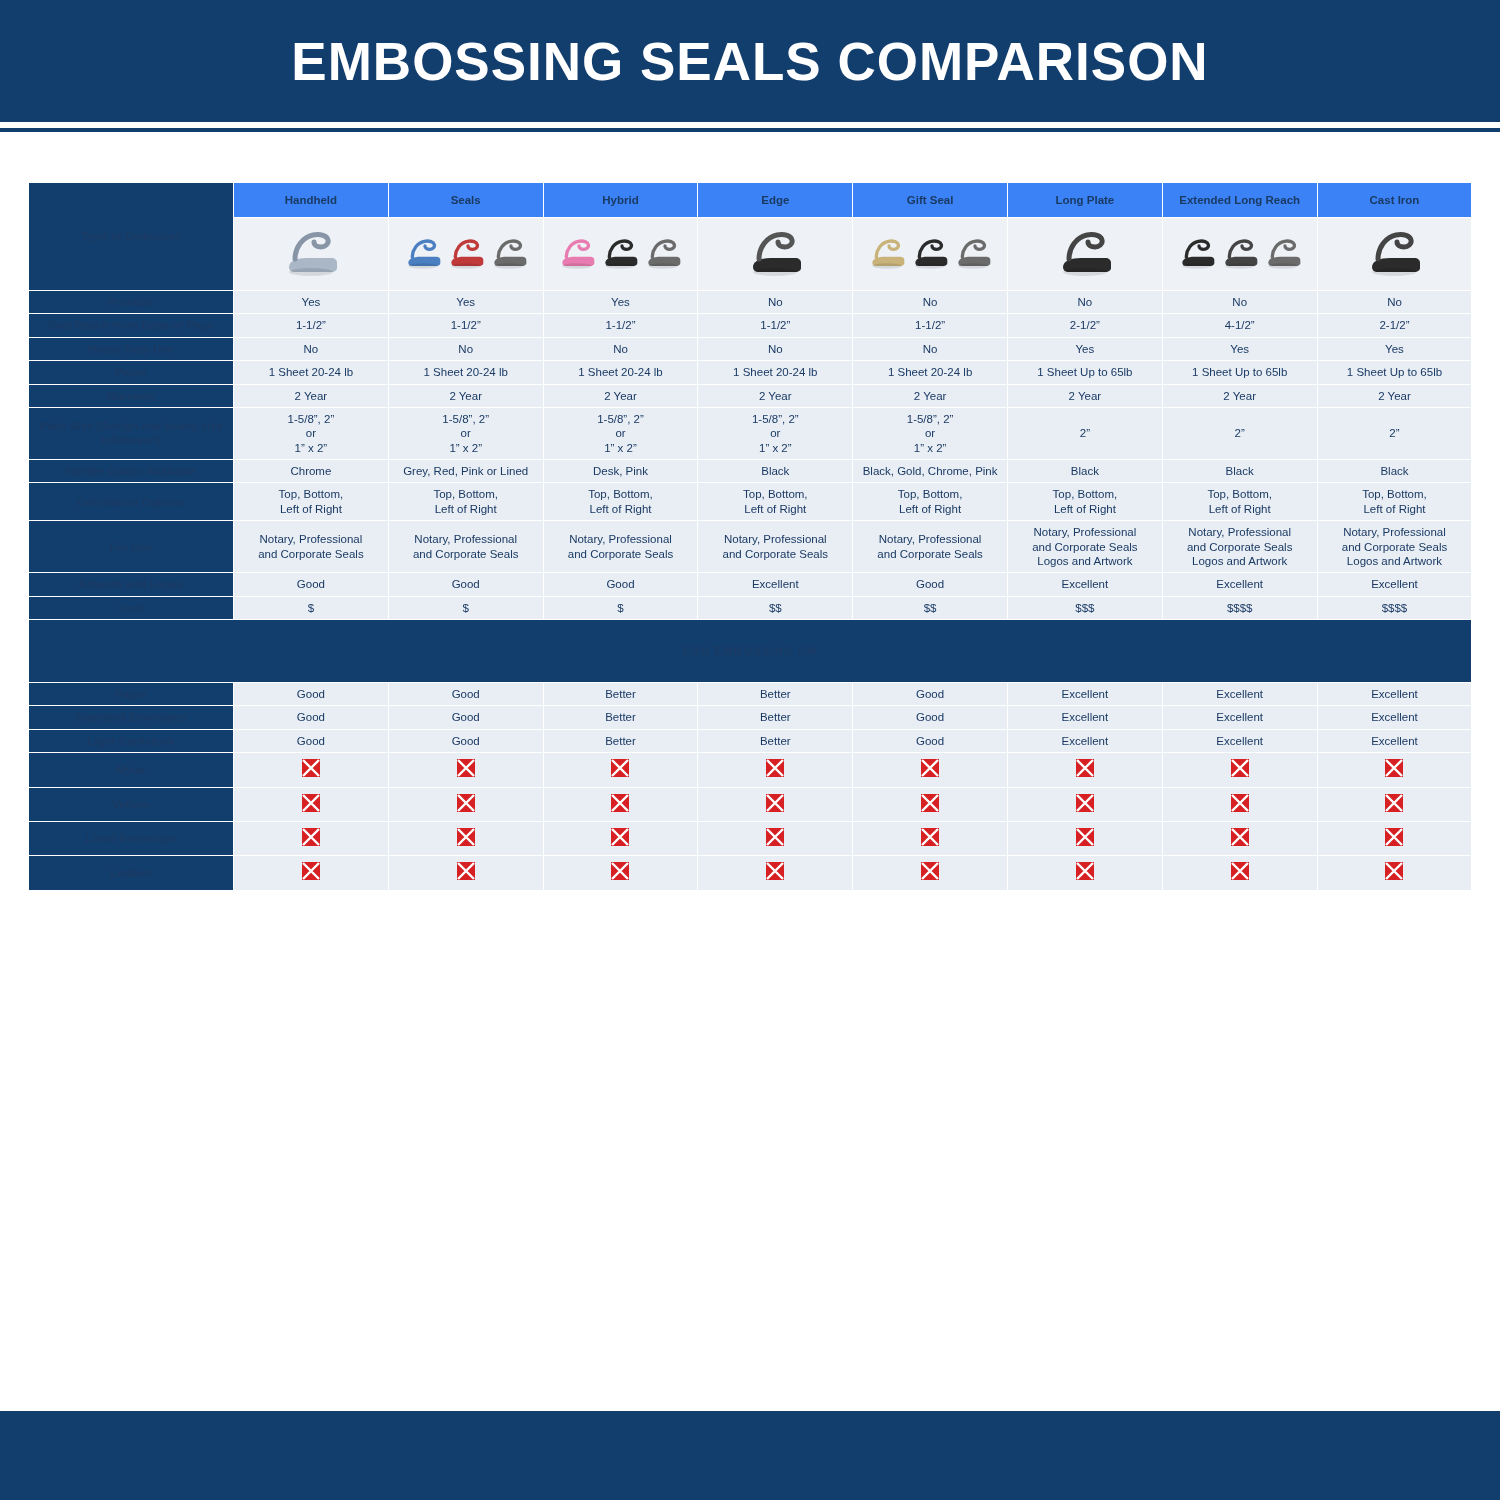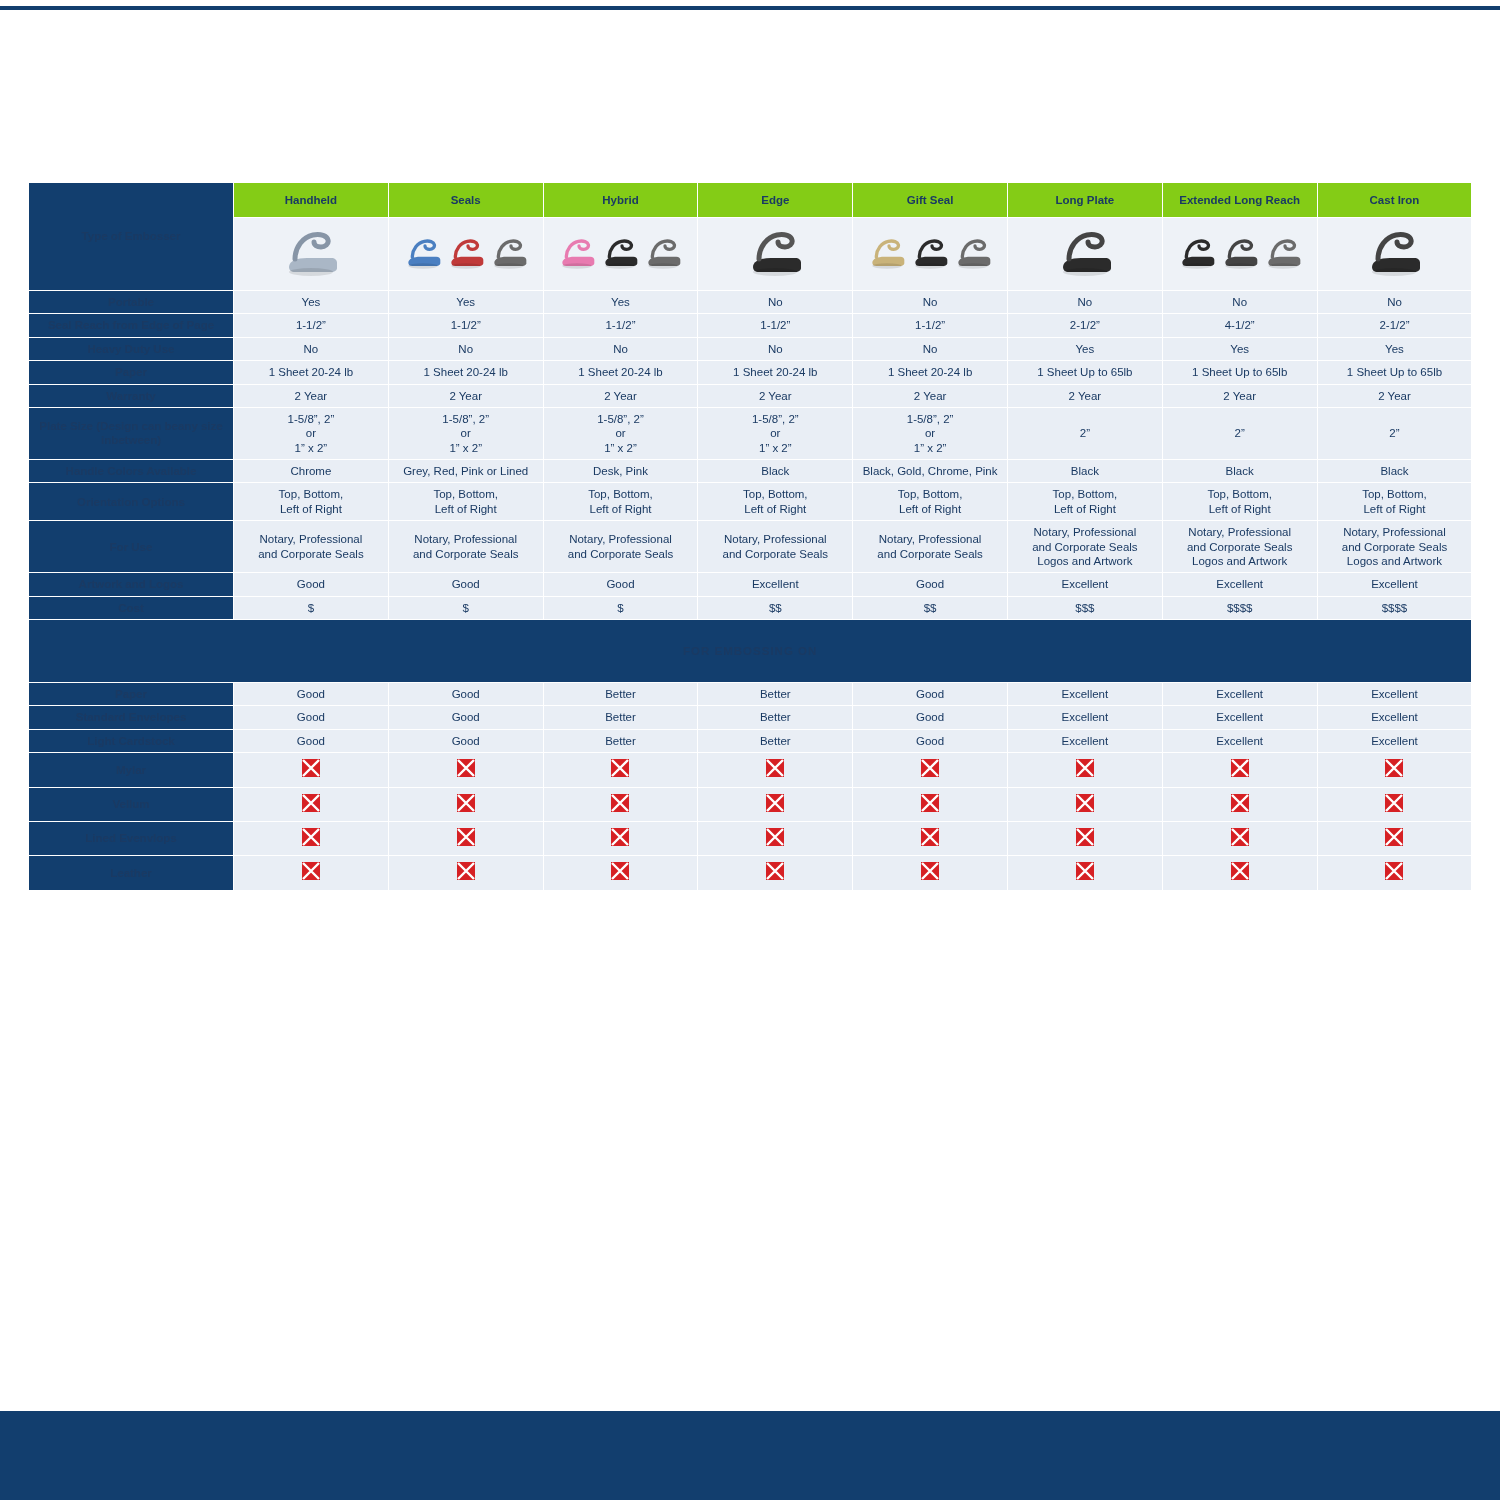--- a/index.html
+++ b/index.html
@@ -92,21 +92,21 @@
   }
   td.corner {
     background: #123e6e;
     color: #ffffff;
     font-weight: bold;
     text-align: left;
     padding-left: 12px;
     font-size: 12.5px;
   }
   th.colhead {
-    background: #84cc16;
+    background: #3b82f6;
     color: #14365e;
     font-weight: bold;
     font-size: 13px;
     height: 26px;
     padding: 4px 2px;
   }
   td.data {
     background: #e9eef5;
   }
   
@@ -141,20 +141,23 @@
     position: relative;
   }
   .xmark svg { display:block; }
   .cell-multi { white-space: pre-line; }
 </style>
 </head>
 <body>
 
 <div class="page">
 
+  <div class="header">
+    <div class="header-title">Embossing Seals Comparison</div>
+  </div>
   <div class="header-rule"></div>
 
   <div class="table-wrap">
     <table class="cmp">
       <colgroup>
         <col class="label-col">
         <col class="data-col">
           <col class="data-col">
           <col class="data-col">
           <col class="data-col">

